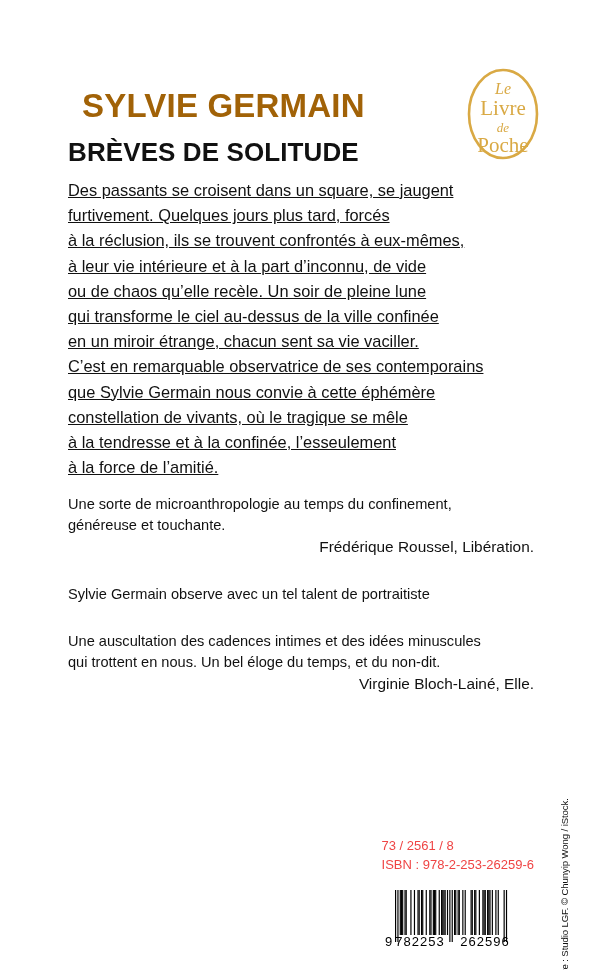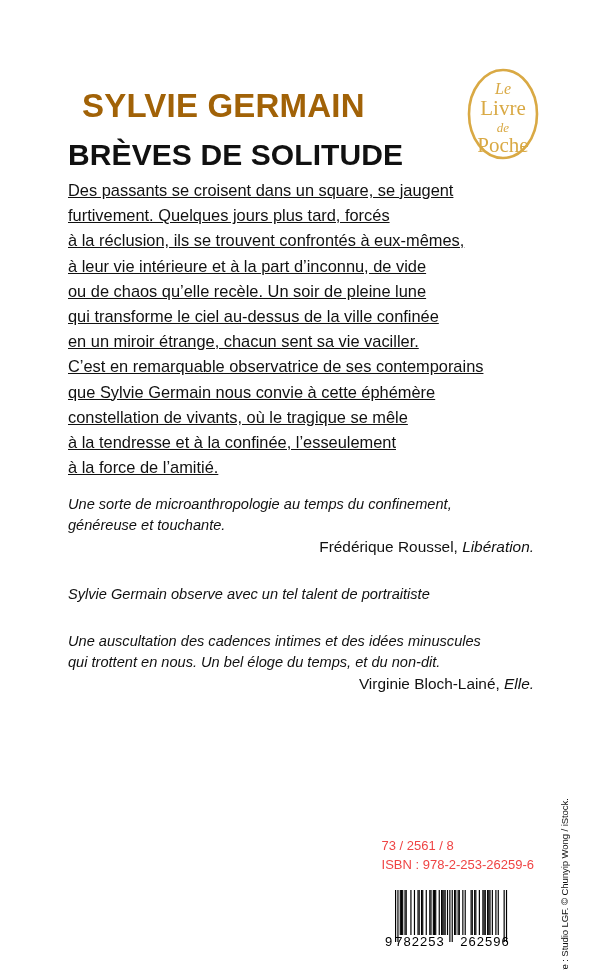--- a/index.html
+++ b/index.html
@@ -32,21 +32,21 @@
   .author {
     font-size: 33px;
     font-weight: bold;
     letter-spacing: 0.2px;
     color: #a16207;
     line-height: 1.08;
     margin: 14px;
     white-space: nowrap;
   }
   .booktitle {
-    font-size: 30px;
+    font-size: 26px;
     font-weight: bold;
     letter-spacing: 0.1px;
     color: #111111;
     line-height: 1.12;
     margin: 4px 0 0 0;
     white-space: nowrap;
   }
 
   
   .logo {
@@ -74,34 +74,33 @@
   
   .quotes {
     position: absolute;
     left: 68px;
     top: 494px;
     width: 466px;
   }
   .quote-block { margin-bottom: 26px; }
   .quote-block:last-child { margin-bottom: 0; }
   .quote-text {
-    font-style: italic;
     font-size: 14.6px;
     line-height: 21px;
     color: #111111;
   }
   .quote-text .ln { display: block; white-space: nowrap; }
   .attrib {
     text-align: right;
     font-size: 15.4px;
     line-height: 22px;
     color: #111111;
     white-space: nowrap;
   }
-  .attrib .pub { font-style: italic; }
+  .attrib .pub { }
 
   
   .credit {
     position: absolute;
     left: 555px;
     top: 640px;
     width: 18px;
     height: 270px;
     display: flex;
     align-items: flex-end;

